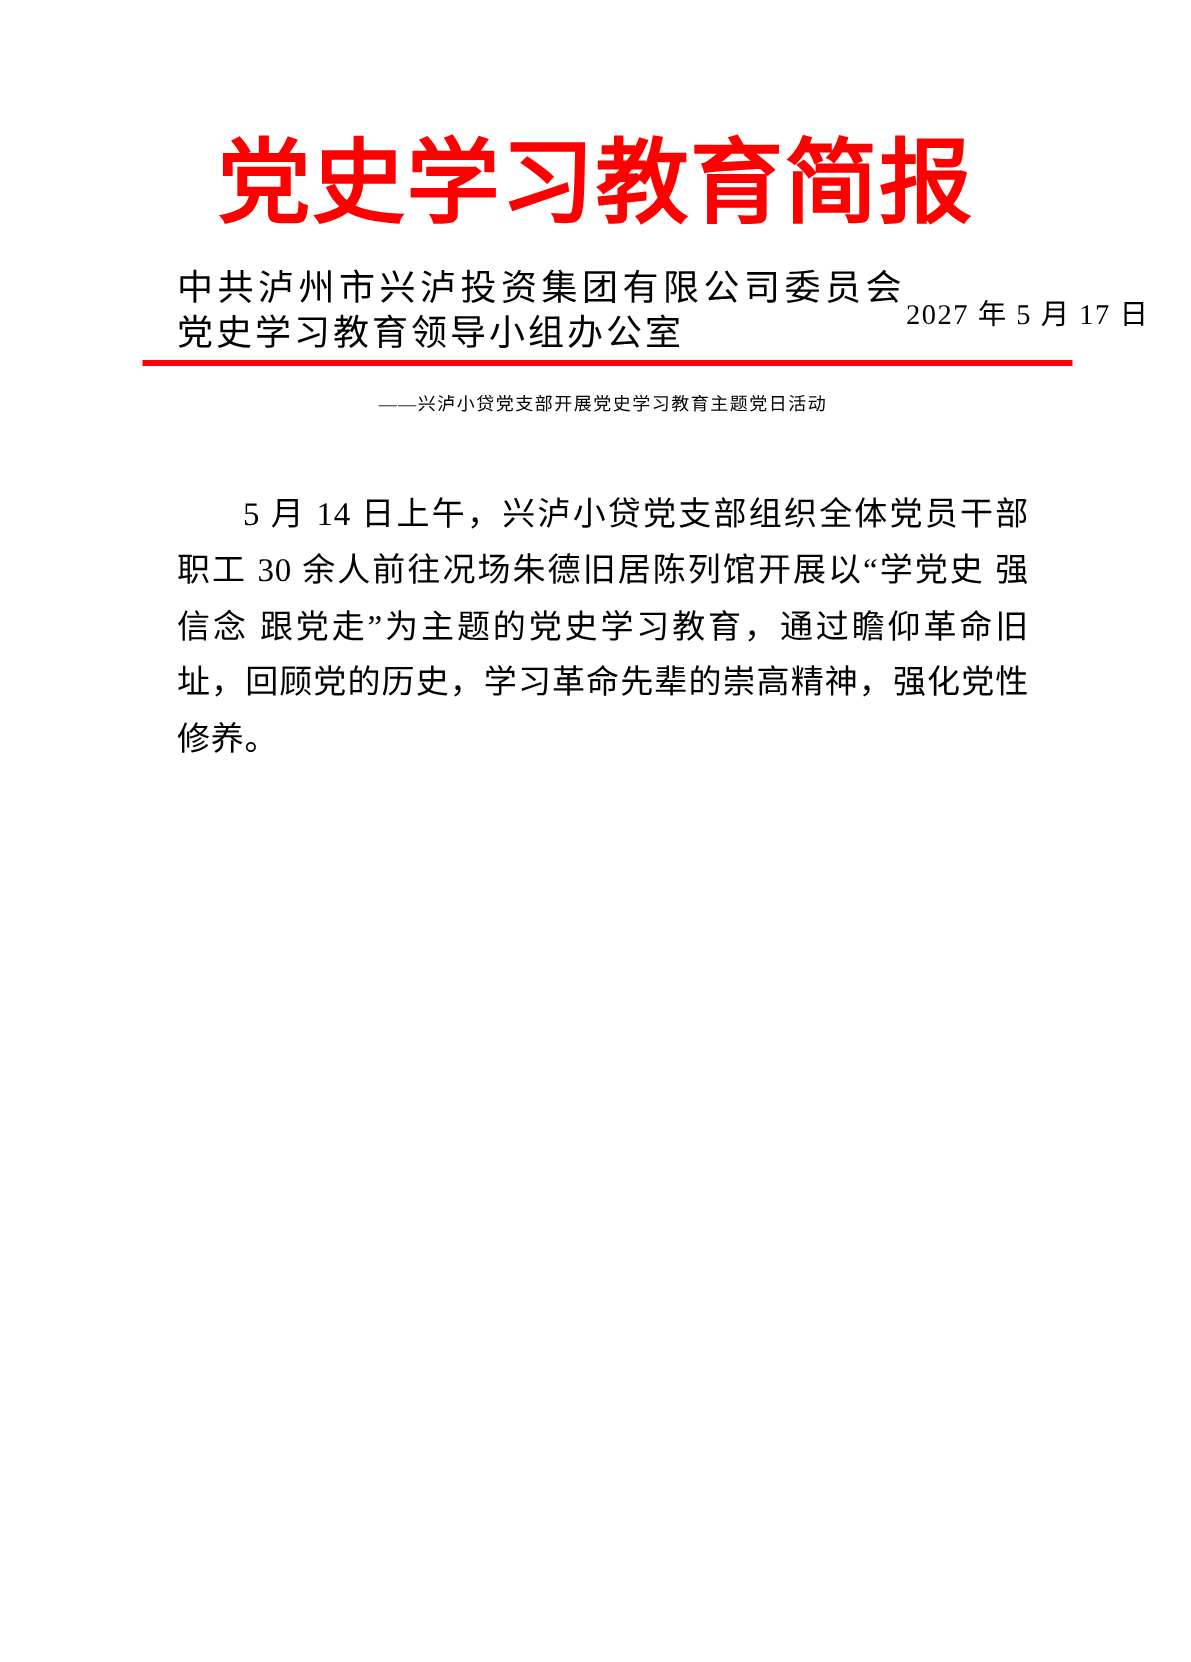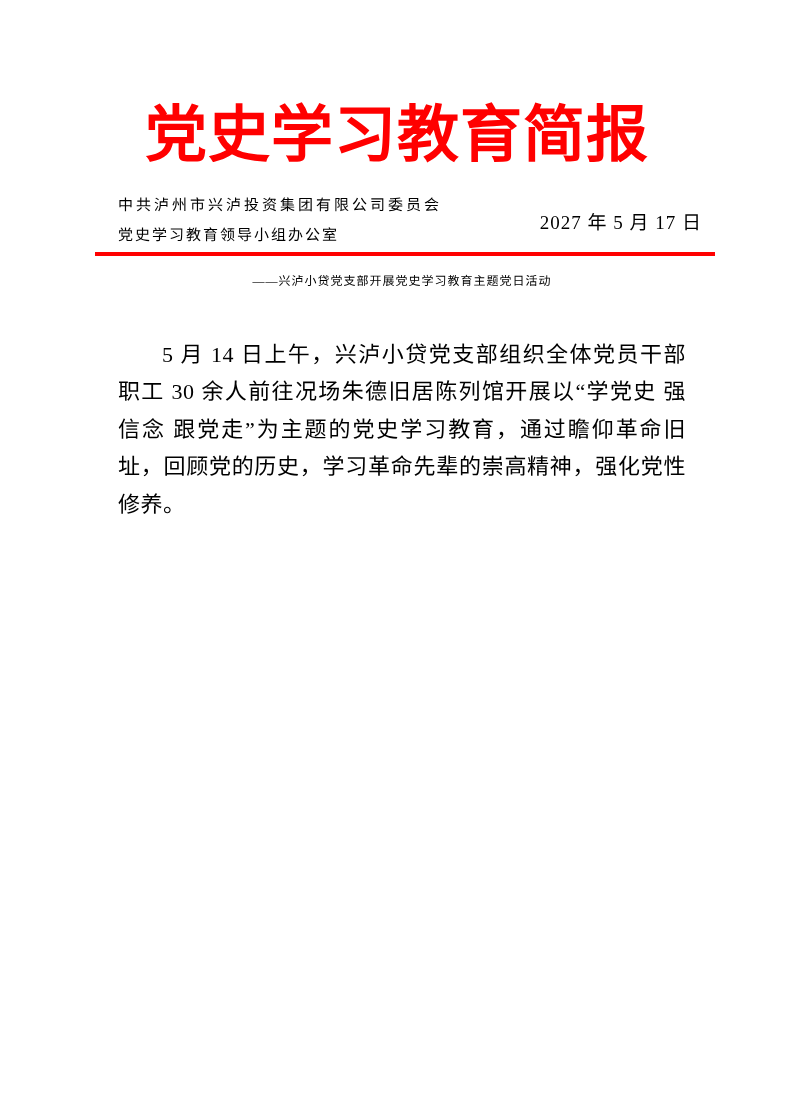--- a/index.html
+++ b/index.html
@@ -11,21 +11,21 @@
     position: relative;
     width: 794px;
     height: 1108px;
     margin: 0 auto;
     background: #ffffff;
     color: #000000;
     font-family: "Liberation Serif", "DejaVu Serif", serif;
     overflow: hidden;
   }
   .title {
-    margin: 16px;
+    margin: 4px;
     padding-top: 88px;
     font-size: 62px;
     line-height: 1;
     font-weight: 700;
     text-align: center;
     letter-spacing: 1px;
     color: #ff0000;
   }
   .issue {
     margin-top: 40px;
@@ -34,21 +34,21 @@
     line-height: 24px;
     color: #ff0000;
   }
   .org-row {
     display: flex;
     justify-content: space-between;
     align-items: center;
     margin: 24px 92px 0 118px;
   }
   .org-line {
-    font-size: 15px;
+    font-size: 24px;
     line-height: 30px;
     white-space: nowrap;
   }
   .org-line:nth-child(1) { letter-spacing: 3px; }
   .org-line:nth-child(2) { letter-spacing: 2px; }
   .date {
     font-size: 19px;
     letter-spacing: 1px;
     white-space: nowrap;
   }

